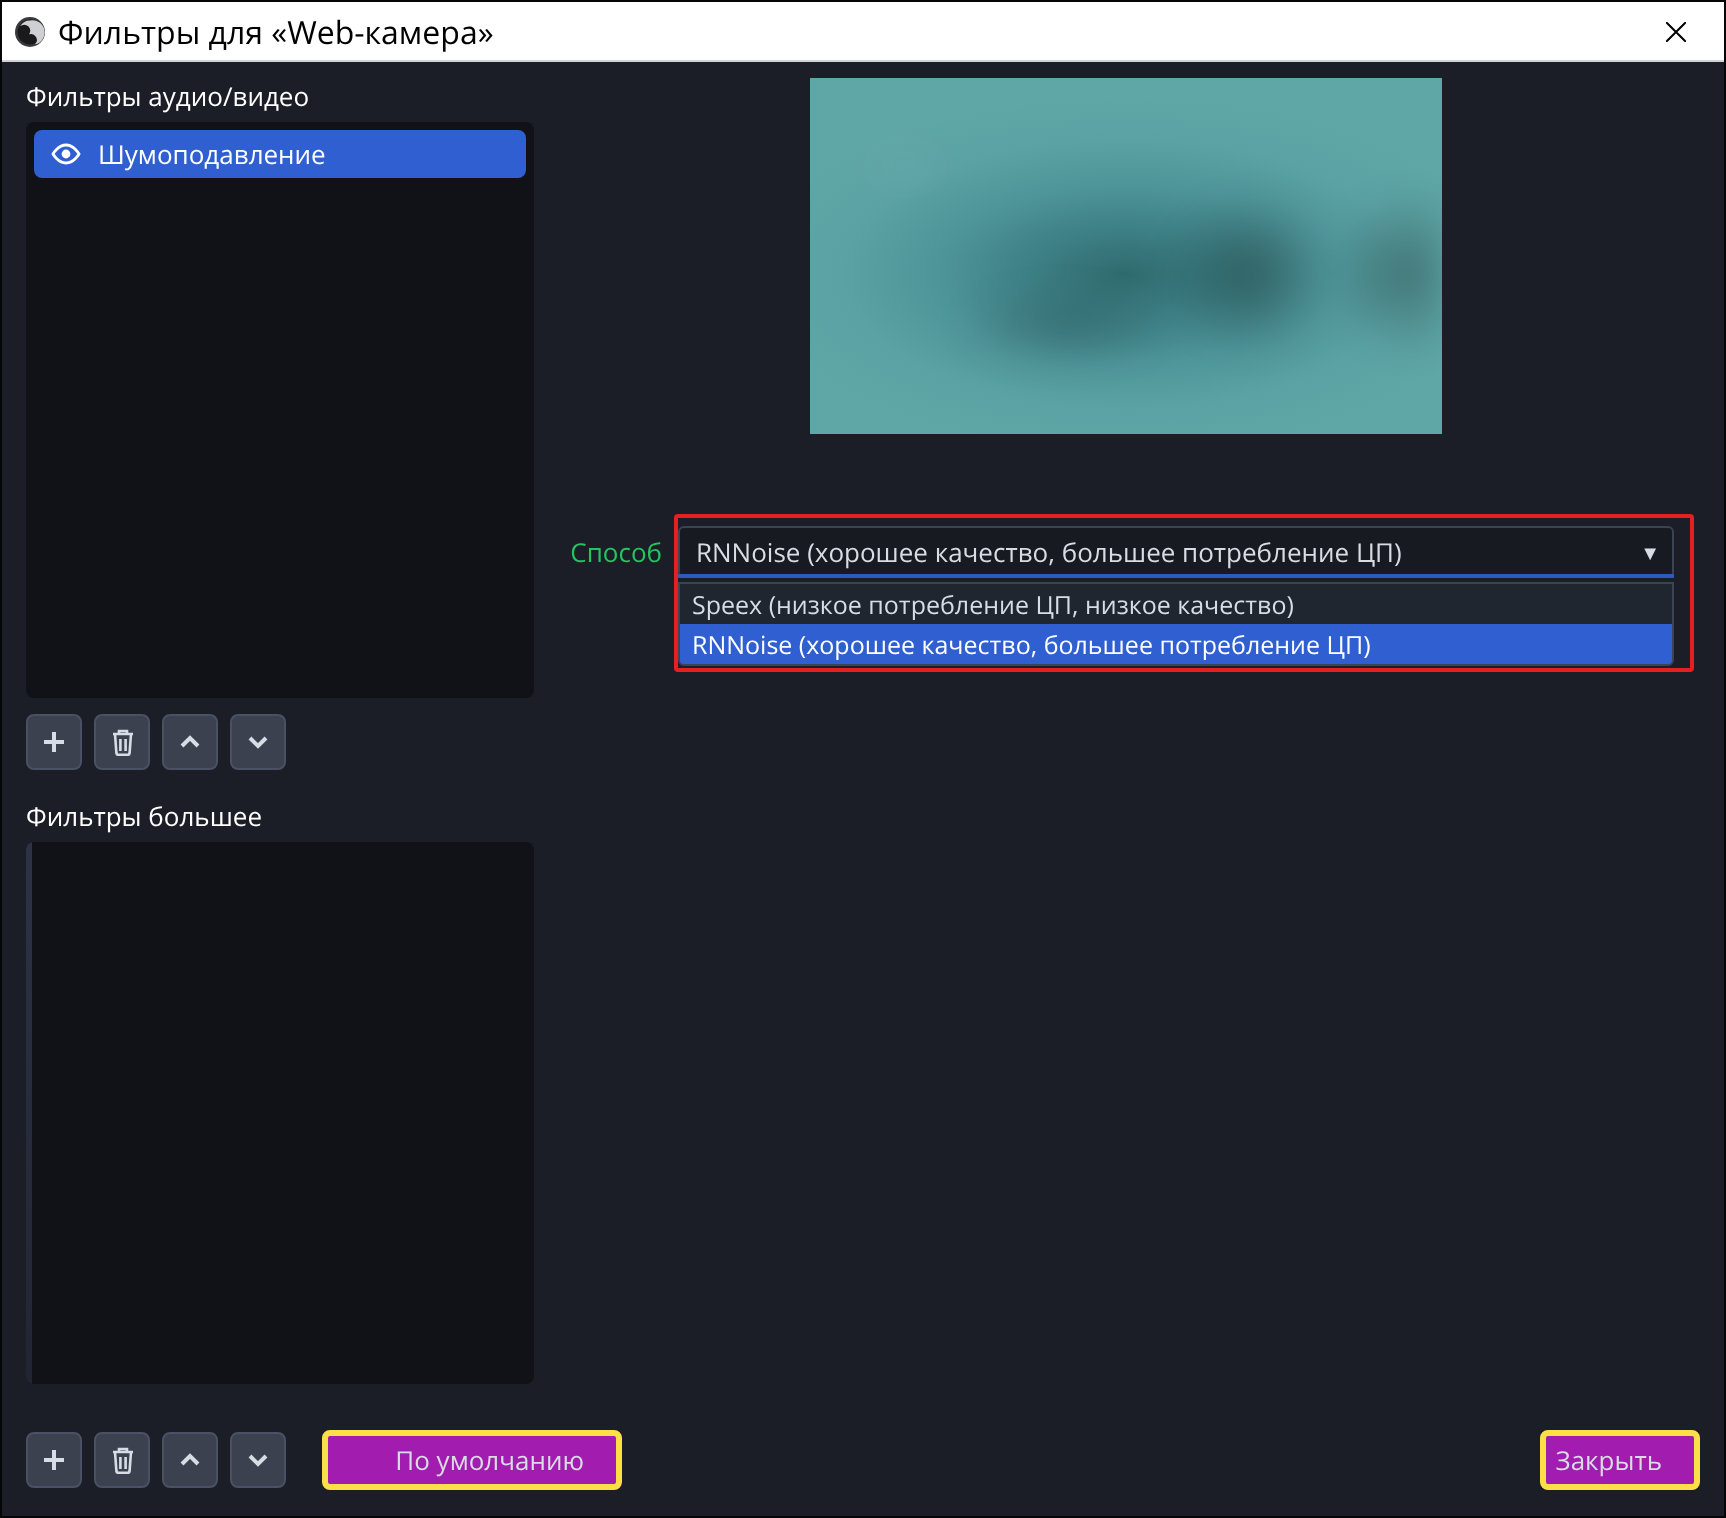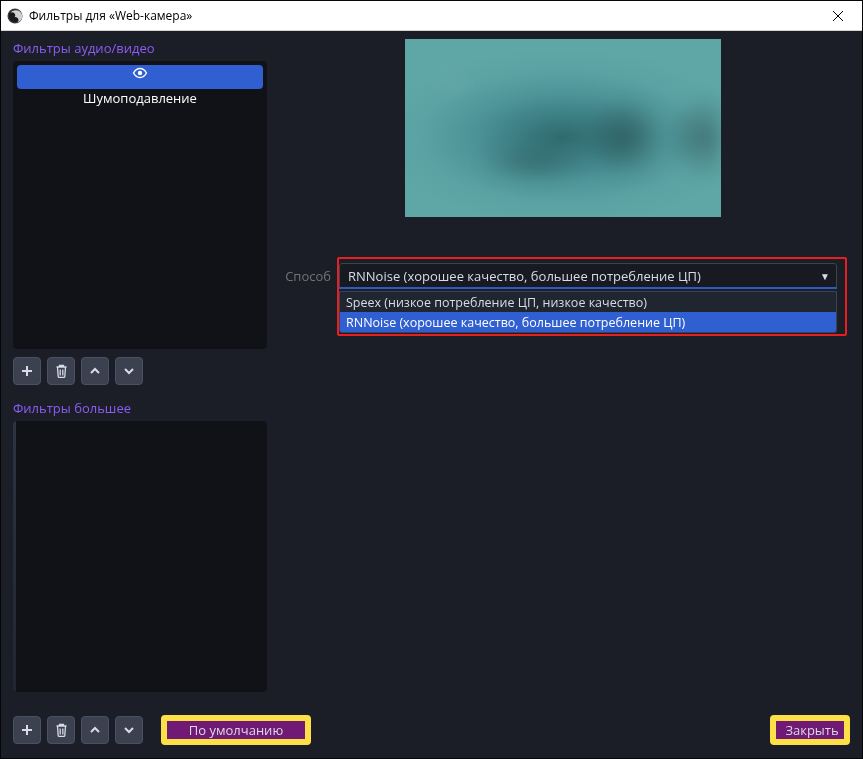--- a/index.html
+++ b/index.html
@@ -27,21 +27,21 @@
     .titlebar .obs-icon {
       width: 16px;
       height: 16px;
       margin-right: 6px;
       display: flex;
       align-items: center;
       justify-content: center;
     }
     .titlebar .title-text {
       flex: 1;
-      font-size: 12px;
+      font-size: 16px;
     }
     .titlebar .close-btn {
       width: 45px;
       height: 28px;
       display: flex;
       align-items: center;
       justify-content: center;
       font-size: 14px;
       font-weight: 300;
       cursor: pointer;
@@ -54,21 +54,21 @@
       padding: 8px 0 0 0;
     }
     .left {
       width: 276px;
       display: flex;
       flex-direction: column;
       padding: 0 10px 0 12px;
     }
     .section-label {
       font-size: 13px;
-      color: #8b5cf6;
+      color: #ffffff;
       margin-bottom: 4px;
     }
     .filter-panel {
       background: #101217;
       border-radius: 4px;
       flex-shrink: 0;
       padding: 4px;
       overflow: hidden;
     }
     .filter-panel.audio { height: 288px; }
@@ -84,21 +84,21 @@
       height: 24px;
       border-radius: 4px;
       display: flex;
       align-items: center;
       padding: 0 8px;
       gap: 8px;
       font-size: 13px;
       color: #ffffff;
       cursor: pointer;
     }
-    .filter-item.selected { background: #2f5fd1; flex-direction: column; }
+    .filter-item.selected { background: #2f5fd1; }
     .eye-icon {
       width: 16px; height: 16px;
       display:flex; align-items:center; justify-content:center;
     }
 
     .toolbar {
       display: flex;
       gap: 6px;
       margin-top: 8px;
     }
@@ -144,21 +144,21 @@
       position: relative;
     }
     .opt-row {
       display: flex;
       align-items: center;
     }
     .opt-label {
       width: 58px;
       text-align: right;
       padding-right: 8px;
-      color:#737373;
+      color:#22c55e;
     }
     .highlight-box {
       position: absolute;
       top: -6px;
       left: 56px;
       width: 510px;
       height: 79px;
       border: 2px solid #e62020;
       border-radius: 2px;
       pointer-events: none;
@@ -212,26 +212,26 @@
       height: 56px;
       display:flex;
       align-items: center;
       padding: 0 12px;
     }
     .footer .toolbar-eff { display:flex; gap:6px; }
     .footer .spacer { flex: 1; }
     .big-btn {
       height: 30px;
       padding: 0 16px;
-      background: #701a75;
-      border: 6px solid #fde047;
+      background: #a21caf;
+      border: 3px solid #fde047;
       border-radius: 4px;
       color:#d8dce5;
       font-size: 13px;
-      display:flex; align-items:center; justify-content:center;
+      display:flex; align-items:center; justify-content:flex-end;
       cursor:pointer;
     }
     .big-btn.defaults{ width:150px; margin-left: 18px;}
     .big-btn.close{ width: 80px; padding-left: 20px;}
   </style>
 </head>
 <body>
 
 <div class="titlebar">
   <span class="obs-icon">

